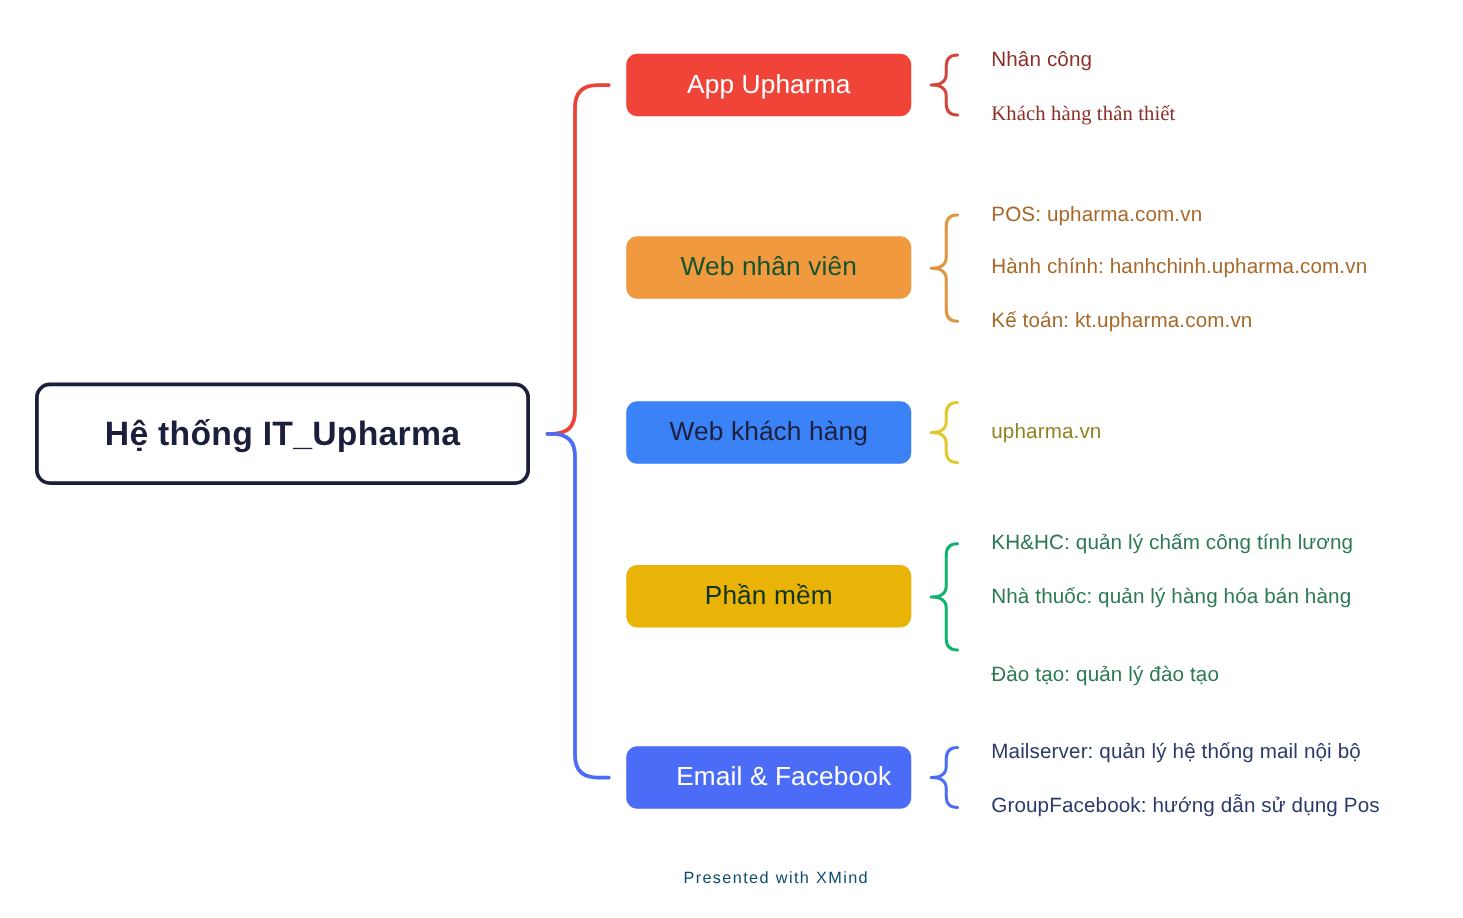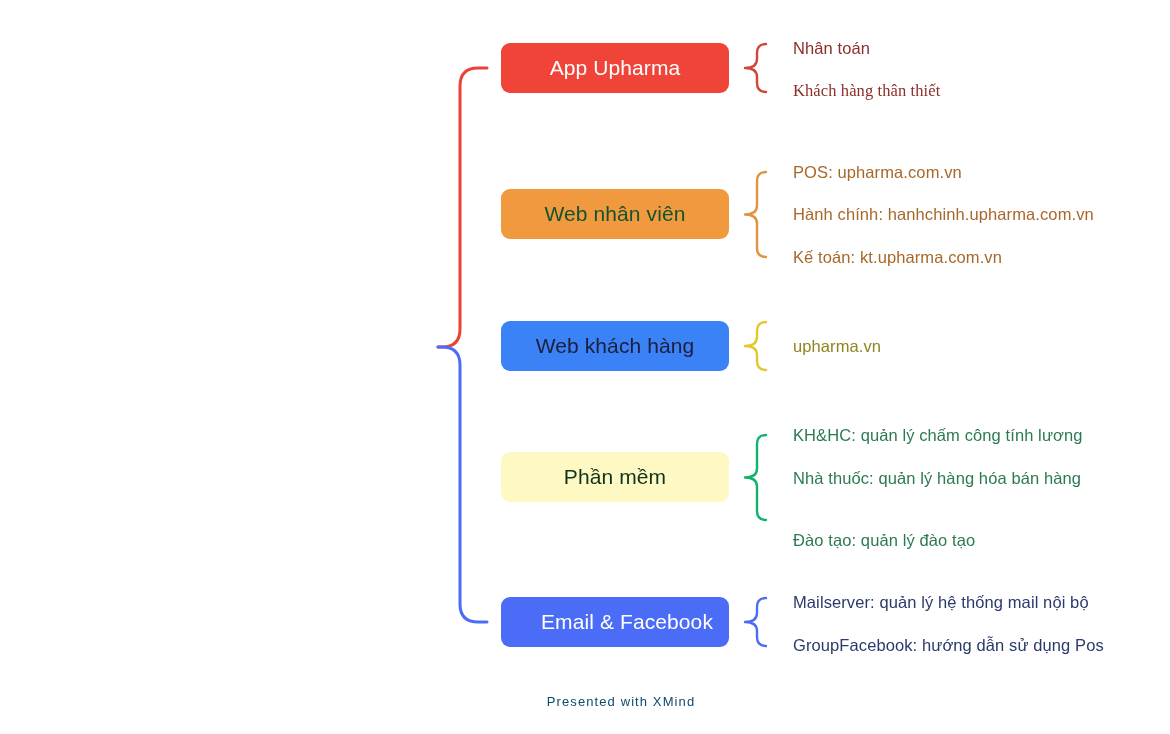--- a/index.html
+++ b/index.html
@@ -103,38 +103,41 @@
   <svg id="connectors" viewBox="0 0 1170 734">
       <path d="M 438 347 L 442 347 Q 460 347 460 329 L 460 86 Q 460 68 478 68 L 487 68" fill="none" stroke="#ea4335" stroke-width="3" stroke-linecap="round" stroke-linejoin="round"></path>
       <path d="M 438 347 L 442 347 Q 460 347 460 365 L 460 604 Q 460 622 478 622 L 487 622" fill="none" stroke="#4a6cf7" stroke-width="3" stroke-linecap="round" stroke-linejoin="round"></path>
       <path d="M 766 44 Q 757 44 757 53 L 757 59 Q 757 68 745 68 Q 757 68 757 77 L 757 83 Q 757 92 766 92" fill="none" stroke="#d1453b" stroke-width="2.4" stroke-linecap="round" stroke-linejoin="round"></path>
       <path d="M 766 172 Q 757 172 757 181 L 757 205.5 Q 757 214.5 745 214.5 Q 757 214.5 757 223.5 L 757 248 Q 757 257 766 257" fill="none" stroke="#e09440" stroke-width="2.4" stroke-linecap="round" stroke-linejoin="round"></path>
       <path d="M 766 322 Q 757 322 757 331 L 757 337 Q 757 346 745 346 Q 757 346 757 355 L 757 361 Q 757 370 766 370" fill="none" stroke="#e2c82e" stroke-width="2.4" stroke-linecap="round" stroke-linejoin="round"></path>
       <path d="M 766 435 Q 757 435 757 444 L 757 468.5 Q 757 477.5 745 477.5 Q 757 477.5 757 486.5 L 757 511 Q 757 520 766 520" fill="none" stroke="#11b26c" stroke-width="2.4" stroke-linecap="round" stroke-linejoin="round"></path>
       <path d="M 766 598 Q 757 598 757 607 L 757 613 Q 757 622 745 622 Q 757 622 757 631 L 757 637 Q 757 646 766 646" fill="none" stroke="#4a6cf7" stroke-width="2.4" stroke-linecap="round" stroke-linejoin="round"></path>
     </svg>
 
+  <div class="central-node">
+    <span class="label">Hệ thống IT_Upharma</span>
+  </div>
 
   <div id="branch-layer">
       <div class="branch-box" style="top: 43px; background: rgb(240, 68, 56);">
         <span class="label" style="color: rgb(255, 255, 255);">App Upharma</span>
       </div>
-      <div class="leaf" style="top: 48px; color: rgb(140, 47, 40);">Nhân toán</div>
+      <div class="leaf" style="top: 48px; color: rgb(140, 47, 40);">Nhân công</div>
       <div class="leaf" style="top: 91px; color: rgb(140, 47, 40); font-family: Liberation Serif, serif;">Khách hàng thân thiết</div>
       <div class="branch-box" style="top: 189px; background: rgb(240, 153, 62);">
         <span class="label" style="color: #14532d;">Web nhân viên</span>
       </div>
       <div class="leaf" style="top: 172px; color: rgb(168, 104, 42);">POS: upharma.com.vn</div>
       <div class="leaf" style="top: 214px; color: rgb(168, 104, 42);">Hành chính: hanhchinh.upharma.com.vn</div>
       <div class="leaf" style="top: 257px; color: rgb(168, 104, 42);">Kế toán: kt.upharma.com.vn</div>
       <div class="branch-box" style="top: 321px; background: #3b82f6;">
         <span class="label" style="color: rgb(27, 31, 59);">Web khách hàng</span>
       </div>
       <div class="leaf" style="top: 346px; color: rgb(143, 132, 32);">upharma.vn</div>
-      <div class="branch-box" style="top: 452px; background: #fef9c3;">
+      <div class="branch-box" style="top: 452px; background: #eab308;">
         <span class="label" style="color: rgb(16, 51, 31);">Phần mềm</span>
       </div>
       <div class="leaf" style="top: 435px; color: rgb(44, 122, 82);">KH&amp;HC:  quản lý chấm công tính lương</div>
       <div class="leaf" style="top: 478px; color: rgb(44, 122, 82);">Nhà thuốc: quản lý hàng hóa bán hàng</div>
       <div class="leaf" style="top: 520px; color: rgb(44, 122, 82); margin-top: 20px;">Đào tạo: quản lý đào tạo</div>
       <div class="branch-box" style="top: 597px; background: rgb(74, 108, 247); padding-left: 24px;">
         <span class="label" style="color: rgb(255, 255, 255);">Email &amp; Facebook</span>
       </div>
       <div class="leaf" style="top: 602px; color: rgb(43, 58, 107);">Mailserver: quản lý hệ thống mail nội bộ</div>
       <div class="leaf" style="top: 645px; color: rgb(43, 58, 107);">GroupFacebook: hướng dẫn sử dụng Pos</div>

